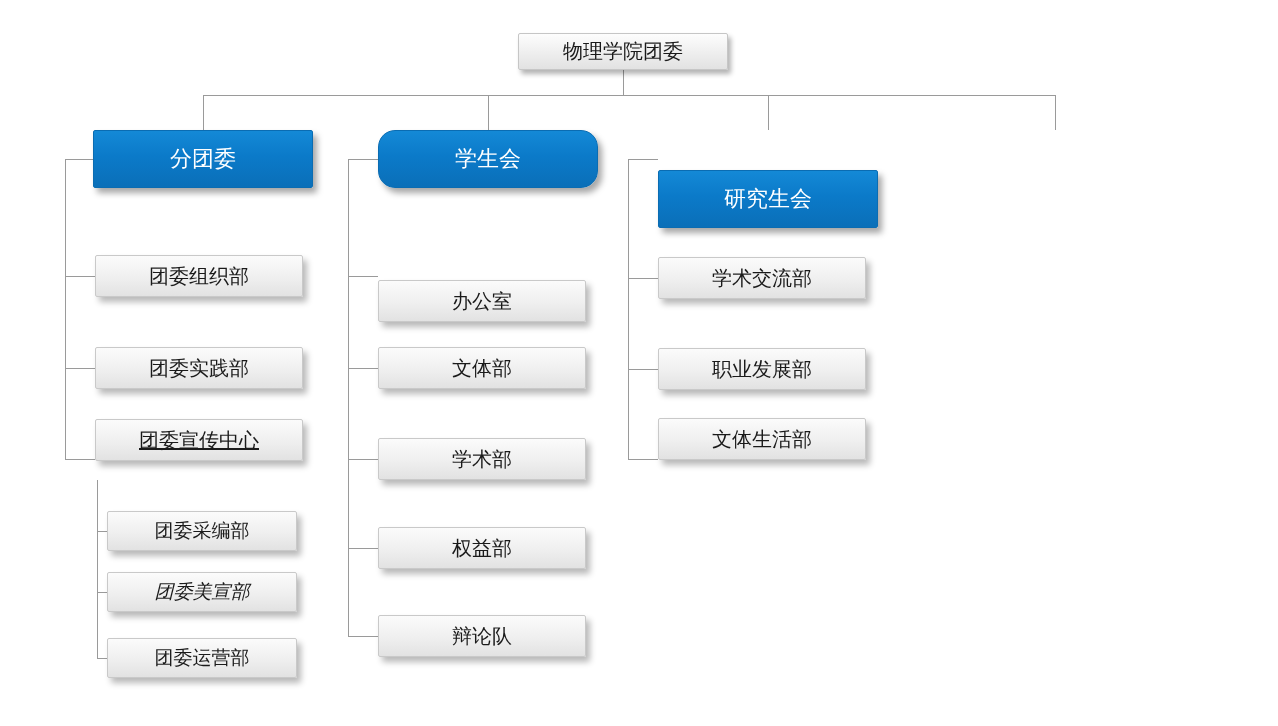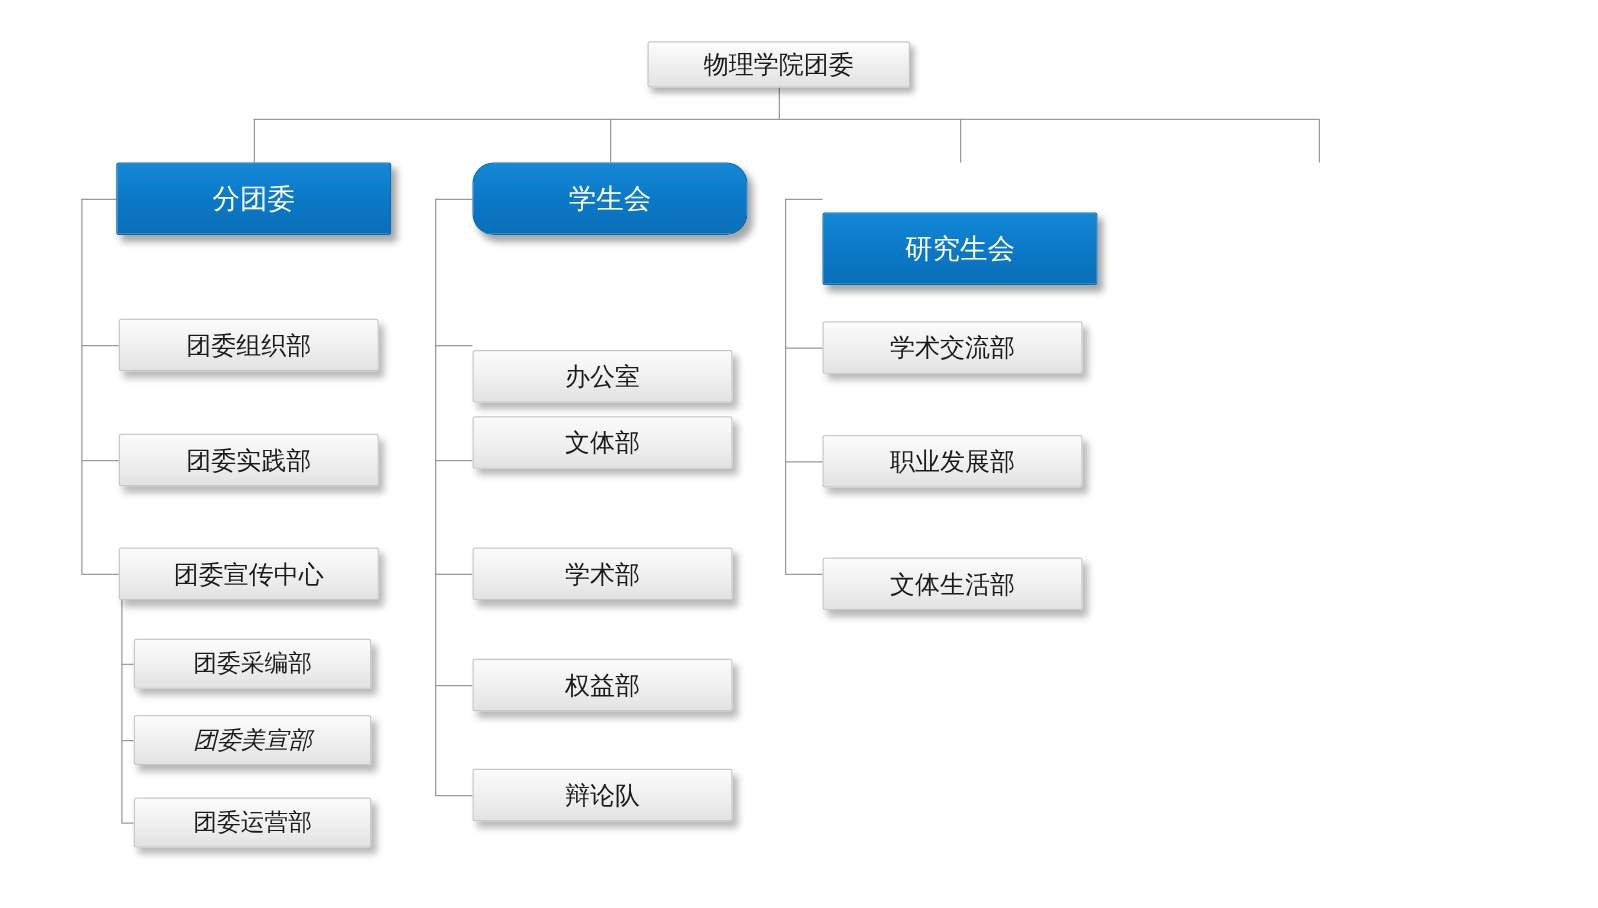--- a/index.html
+++ b/index.html
@@ -94,29 +94,29 @@
   <div class="line h-line" style="left:628px; top:459px; width:30px;"></div>
 
   <div class="node root" style="left:518px; top:33px; width:210px; height:37px;">物理学院团委</div>
 
   <div class="node branch" style="left:93px; top:130px; width:220px; height:58px;">分团委</div>
   <div class="node branch" style="left:378px; top:130px; width:220px; height:58px;border-radius:17px;">学生会</div>
   <div class="node branch" style="left:658px; top:130px; width:220px; height:58px;margin-top:40px;">研究生会</div>
 
   <div class="node leaf" style="left:95px; top:255px; width:208px; height:42px;">团委组织部</div>
   <div class="node leaf" style="left:95px; top:347px; width:208px; height:42px;">团委实践部</div>
-  <div class="node leaf" style="left:95px; top:438px; width:208px; height:42px;">团委宣传中心</div>
+  <div class="node leaf" style="left:95px; top:419px; width:208px; height:42px;text-decoration:underline;">团委宣传中心</div>
 
   <div class="node leaf subleaf" style="left:107px; top:511px; width:190px; height:40px;">团委采编部</div>
   <div class="node leaf subleaf" style="left:107px; top:572px; width:190px; height:40px;font-style:italic;">团委美宣部</div>
   <div class="node leaf subleaf" style="left:107px; top:638px; width:190px; height:40px;">团委运营部</div>
 
   <div class="node leaf" style="left:378px; top:255px; width:208px; height:42px;margin-top:25px;">办公室</div>
-  <div class="node leaf" style="left:378px; top:333px; width:208px; height:42px;">文体部</div>
+  <div class="node leaf" style="left:378px; top:347px; width:208px; height:42px;">文体部</div>
   <div class="node leaf" style="left:378px; top:527px; width:208px; height:42px;">权益部</div>
   <div class="node leaf" style="left:378px; top:438px; width:208px; height:42px;">学术部</div>
   <div class="node leaf" style="left:378px; top:615px; width:208px; height:42px;">辩论队</div>
 
   <div class="node leaf" style="left:658px; top:257px; width:208px; height:42px;">学术交流部</div>
   <div class="node leaf" style="left:658px; top:348px; width:208px; height:42px;">职业发展部</div>
-  <div class="node leaf" style="left:658px; top:446px; width:208px; height:42px;">文体生活部</div>
+  <div class="node leaf" style="left:658px; top:418px; width:208px; height:42px;">文体生活部</div>
 
 </div>
 
 </body></html>

